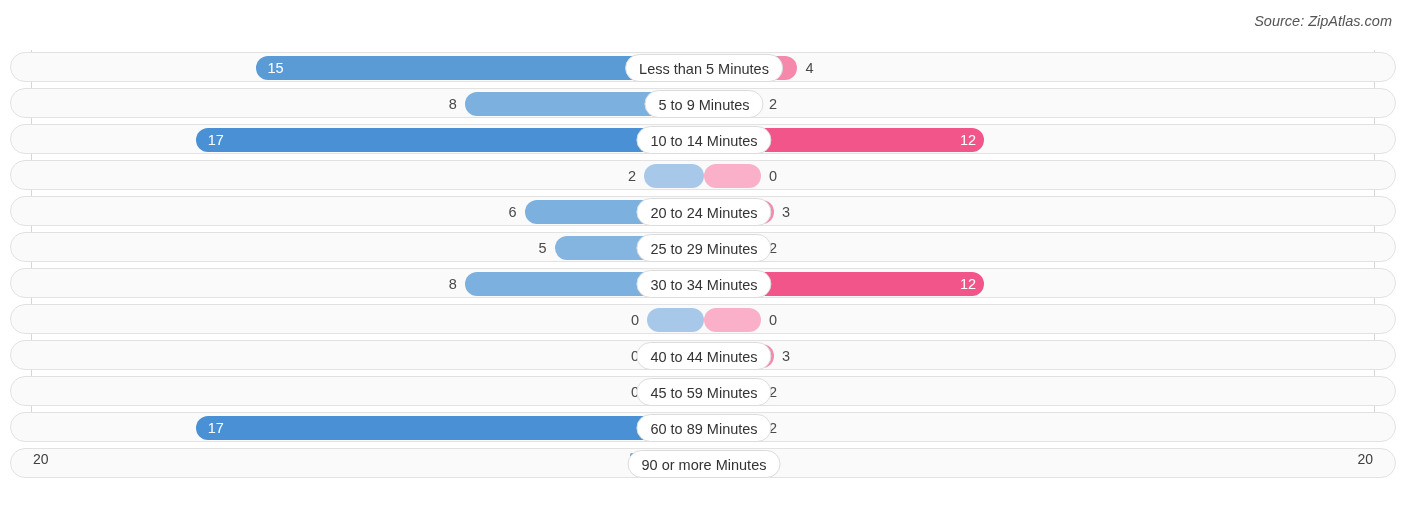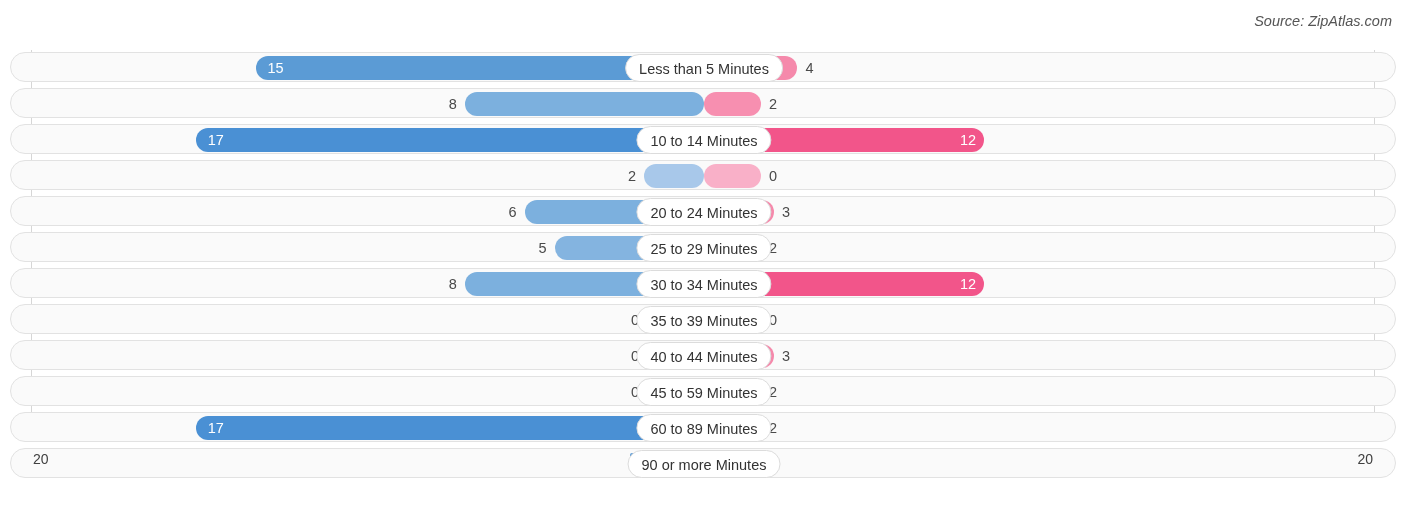--- a/index.html
+++ b/index.html
@@ -167,20 +167,21 @@
             <div class="val outside female-out" style="left: 794.4px; width: 32px;">4</div>
             <div class="cat" style="left: 693px;">Less than 5 Minutes</div>
           </div>
         </div>
         <div class="row" style="top: 38px;">
           <div class="row-inner">
             <div class="bar male" style="left: 453.8px; width: 239.2px; background: rgb(124, 176, 222);"></div>
             <div class="val outside male-out" style="left: 413.8px; width: 32px;">8</div>
             <div class="bar female" style="left: 693px; width: 57px; background: rgb(247, 143, 176);"></div>
             <div class="val outside female-out" style="left: 758px; width: 32px;">2</div>
+            <div class="cat" style="left: 693px;">5 to 9 Minutes</div>
           </div>
         </div>
         <div class="row" style="top: 74px;">
           <div class="row-inner">
             <div class="bar male" style="left: 184.7px; width: 508.3px; background: rgb(74, 144, 212);"></div>
             <div class="val inside" style="left: 196.7px;">17</div>
             <div class="bar female" style="left: 693px; width: 280.2px; background: rgb(242, 85, 138);"></div>
             <div class="val inside" style="left: 947.2px; width: 18px; text-align: right;">12</div>
             <div class="cat" style="left: 693px;">10 to 14 Minutes</div>
           </div>
@@ -219,21 +220,20 @@
             <div class="val inside" style="left: 947.2px; width: 18px; text-align: right;">12</div>
             <div class="cat" style="left: 693px;">30 to 34 Minutes</div>
           </div>
         </div>
         <div class="row" style="top: 254px;">
           <div class="row-inner">
             <div class="bar male" style="left: 636px; width: 57px; background: rgb(168, 200, 234);"></div>
             <div class="val outside male-out" style="left: 596px; width: 32px;">0</div>
             <div class="bar female" style="left: 693px; width: 57px; background: rgb(249, 176, 200);"></div>
             <div class="val outside female-out" style="left: 758px; width: 32px;">0</div>
-            <div class="cat" style="left: 693px;">35 to 39 Minutes</div>
           </div>
         </div>
         <div class="row" style="top: 290px;">
           <div class="row-inner">
             <div class="bar male" style="left: 636px; width: 57px; background: rgb(168, 200, 234);"></div>
             <div class="val outside male-out" style="left: 596px; width: 32px;">0</div>
             <div class="bar female" style="left: 693px; width: 70.05px; background: rgb(245, 137, 171);"></div>
             <div class="val outside female-out" style="left: 771.05px; width: 32px;">3</div>
             <div class="cat" style="left: 693px;">40 to 44 Minutes</div>
           </div>

